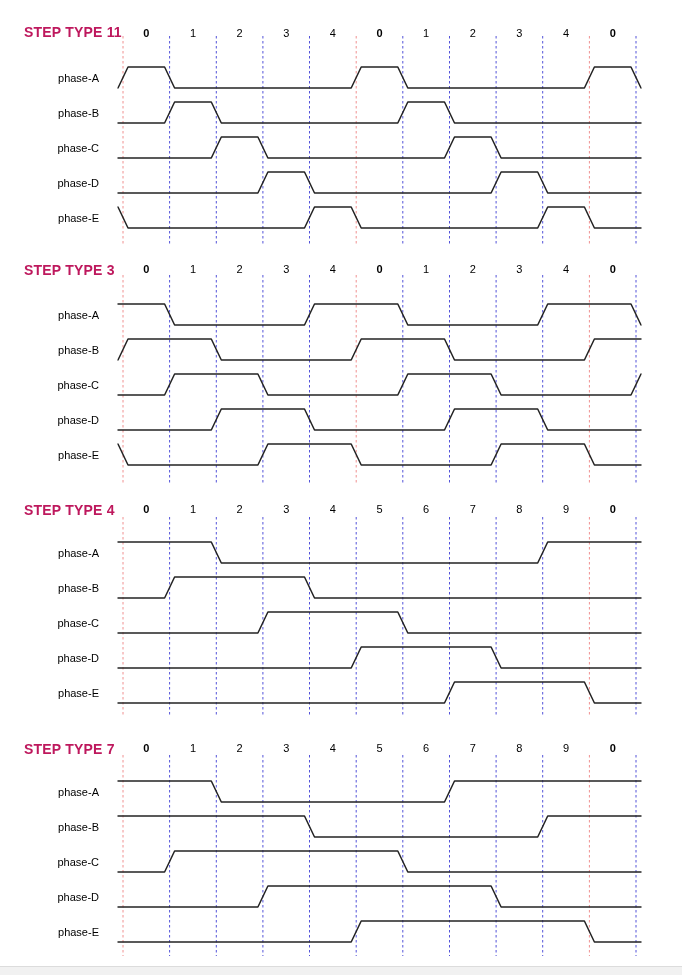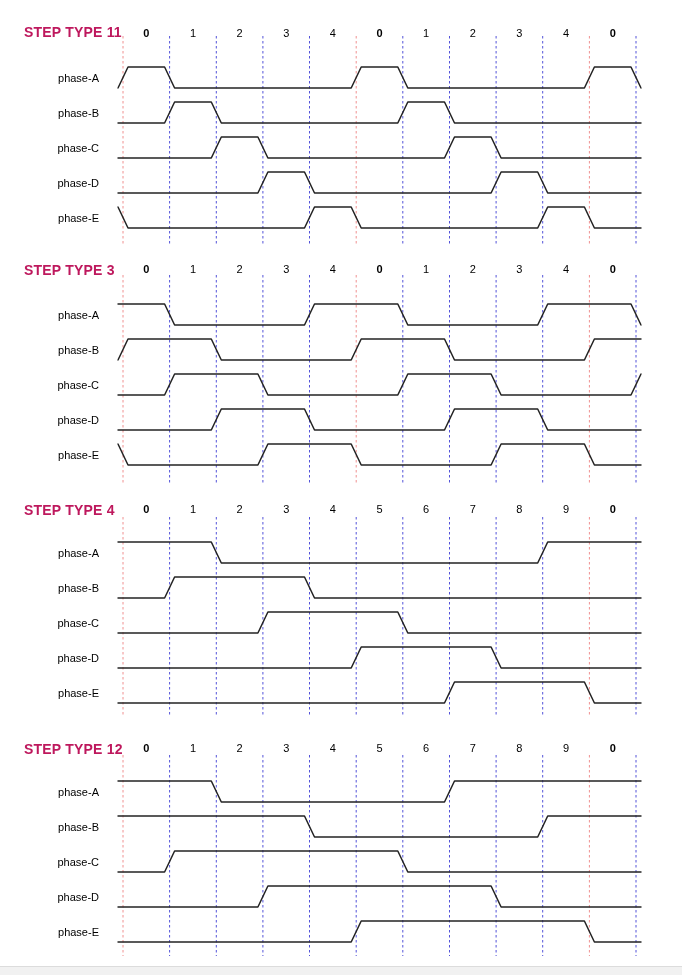--- a/index.html
+++ b/index.html
@@ -184,17 +184,17 @@
         <text x="99" y="897" text-anchor="end" dominant-baseline="central" font-size="11">phase-D</text>
         <polyline points="117.5,907 257.9,907 267.9,886 491.1,886 501.1,907 641.5,907" fill="none" stroke="#232323" stroke-width="1.5" stroke-linejoin="round" stroke-linecap="butt"></polyline>
         <text x="99" y="932" text-anchor="end" dominant-baseline="central" font-size="11">phase-E</text>
         <polyline points="117.5,942 351.2,942 361.2,921 584.4,921 594.4,942 641.5,942" fill="none" stroke="#232323" stroke-width="1.5" stroke-linejoin="round" stroke-linecap="butt"></polyline>
       </g>
     </svg>
 
   <div class="section-title" style="top:24px">STEP TYPE 11</div>
   <div class="section-title" style="top:262px">STEP TYPE 3</div>
   <div class="section-title" style="top:502px">STEP TYPE 4</div>
-  <div class="section-title" style="top:741px">STEP TYPE 12</div>
+  <div class="section-title" style="top:741px">STEP TYPE 7</div>
 
   <div class="bottom-bar"></div>
 
 </div>
 
 </body></html>

